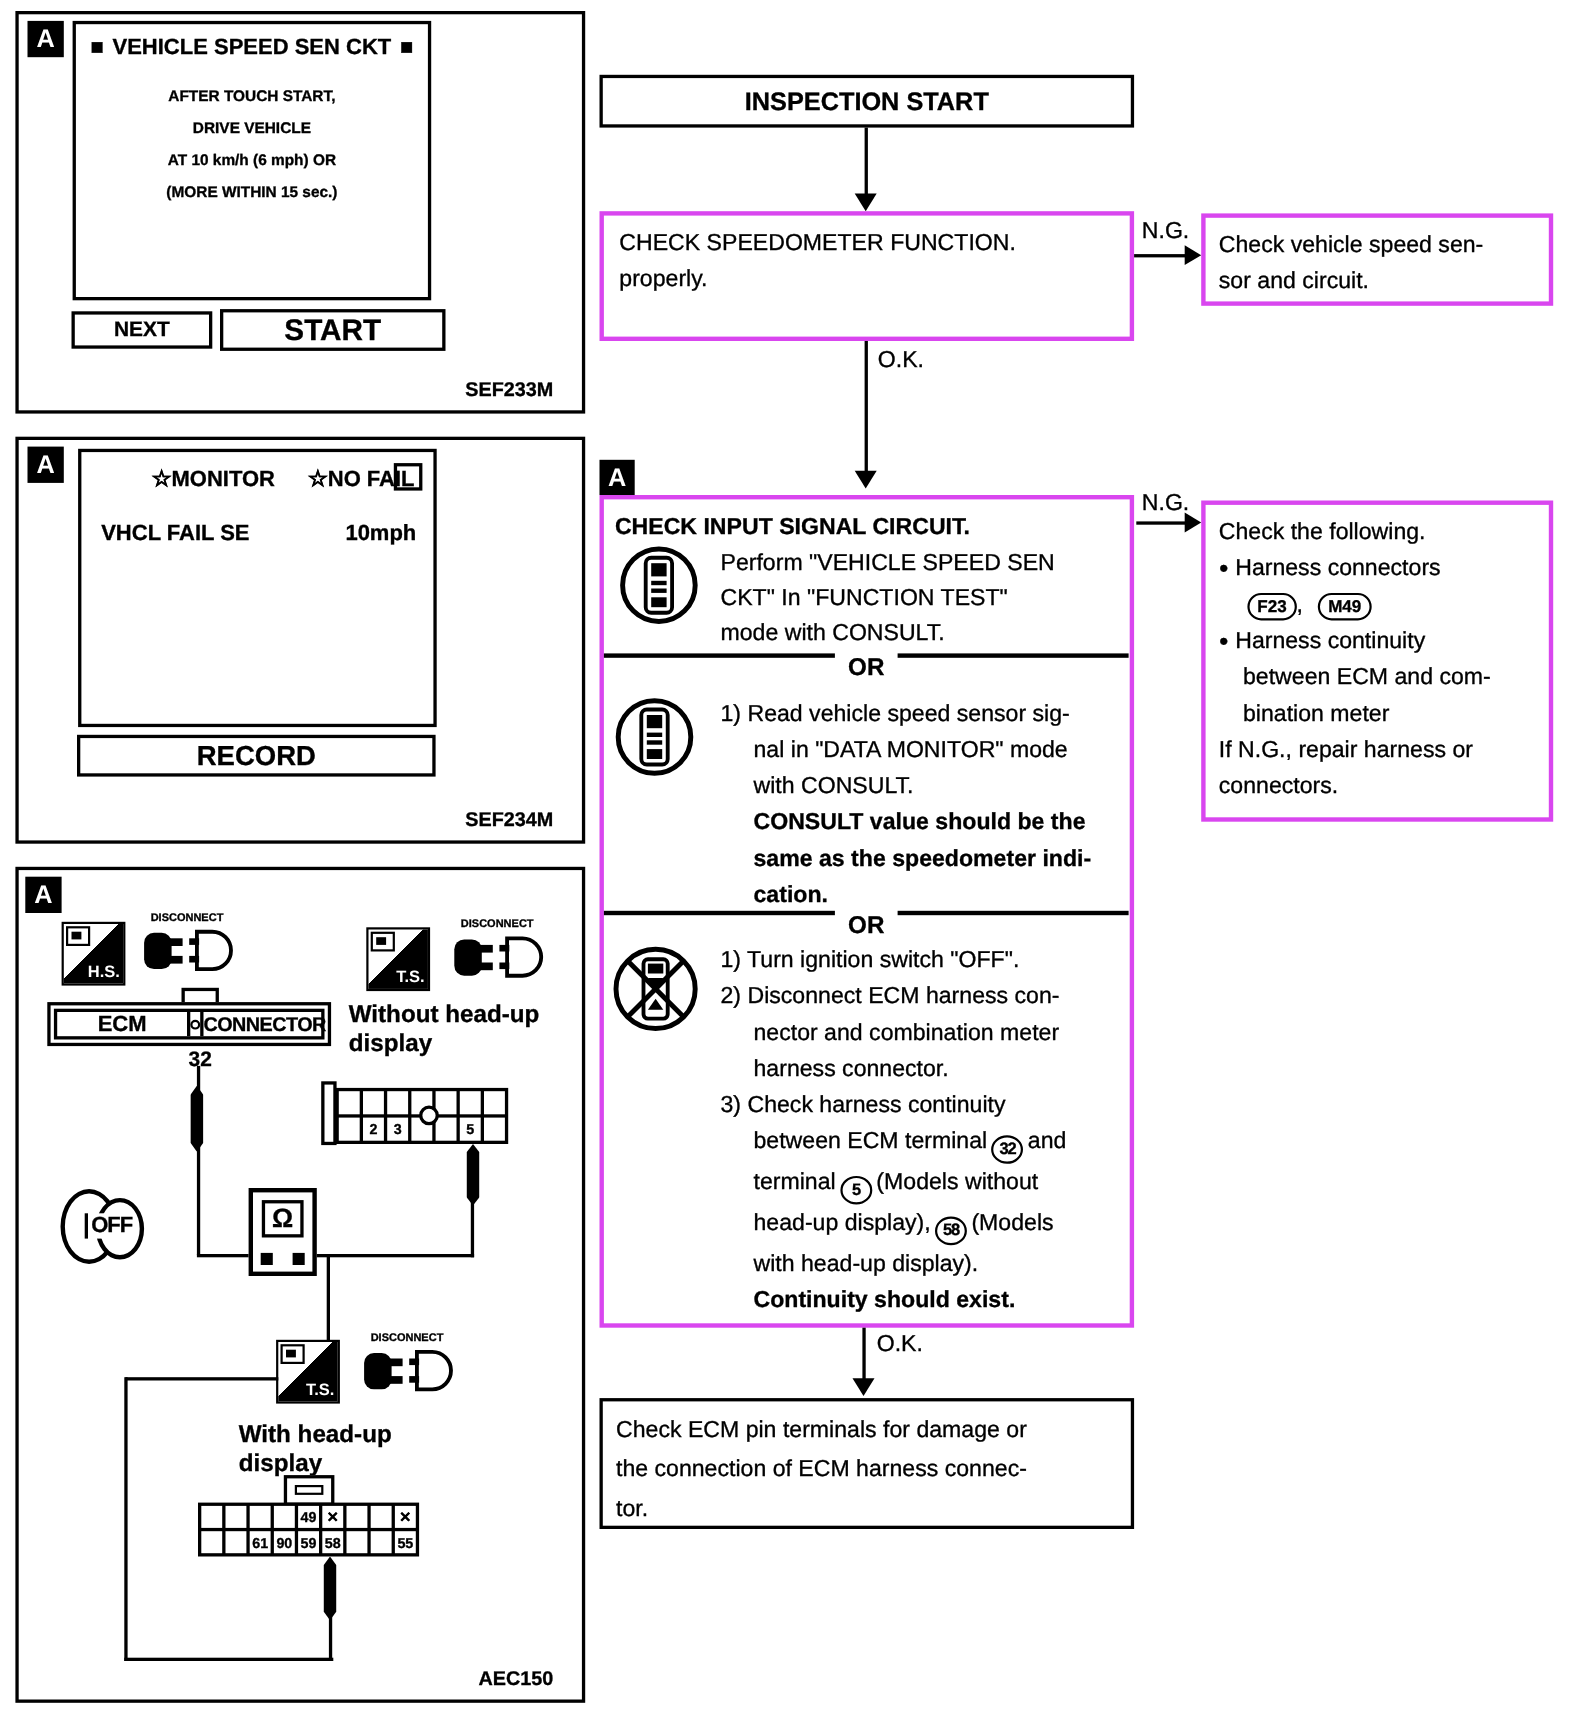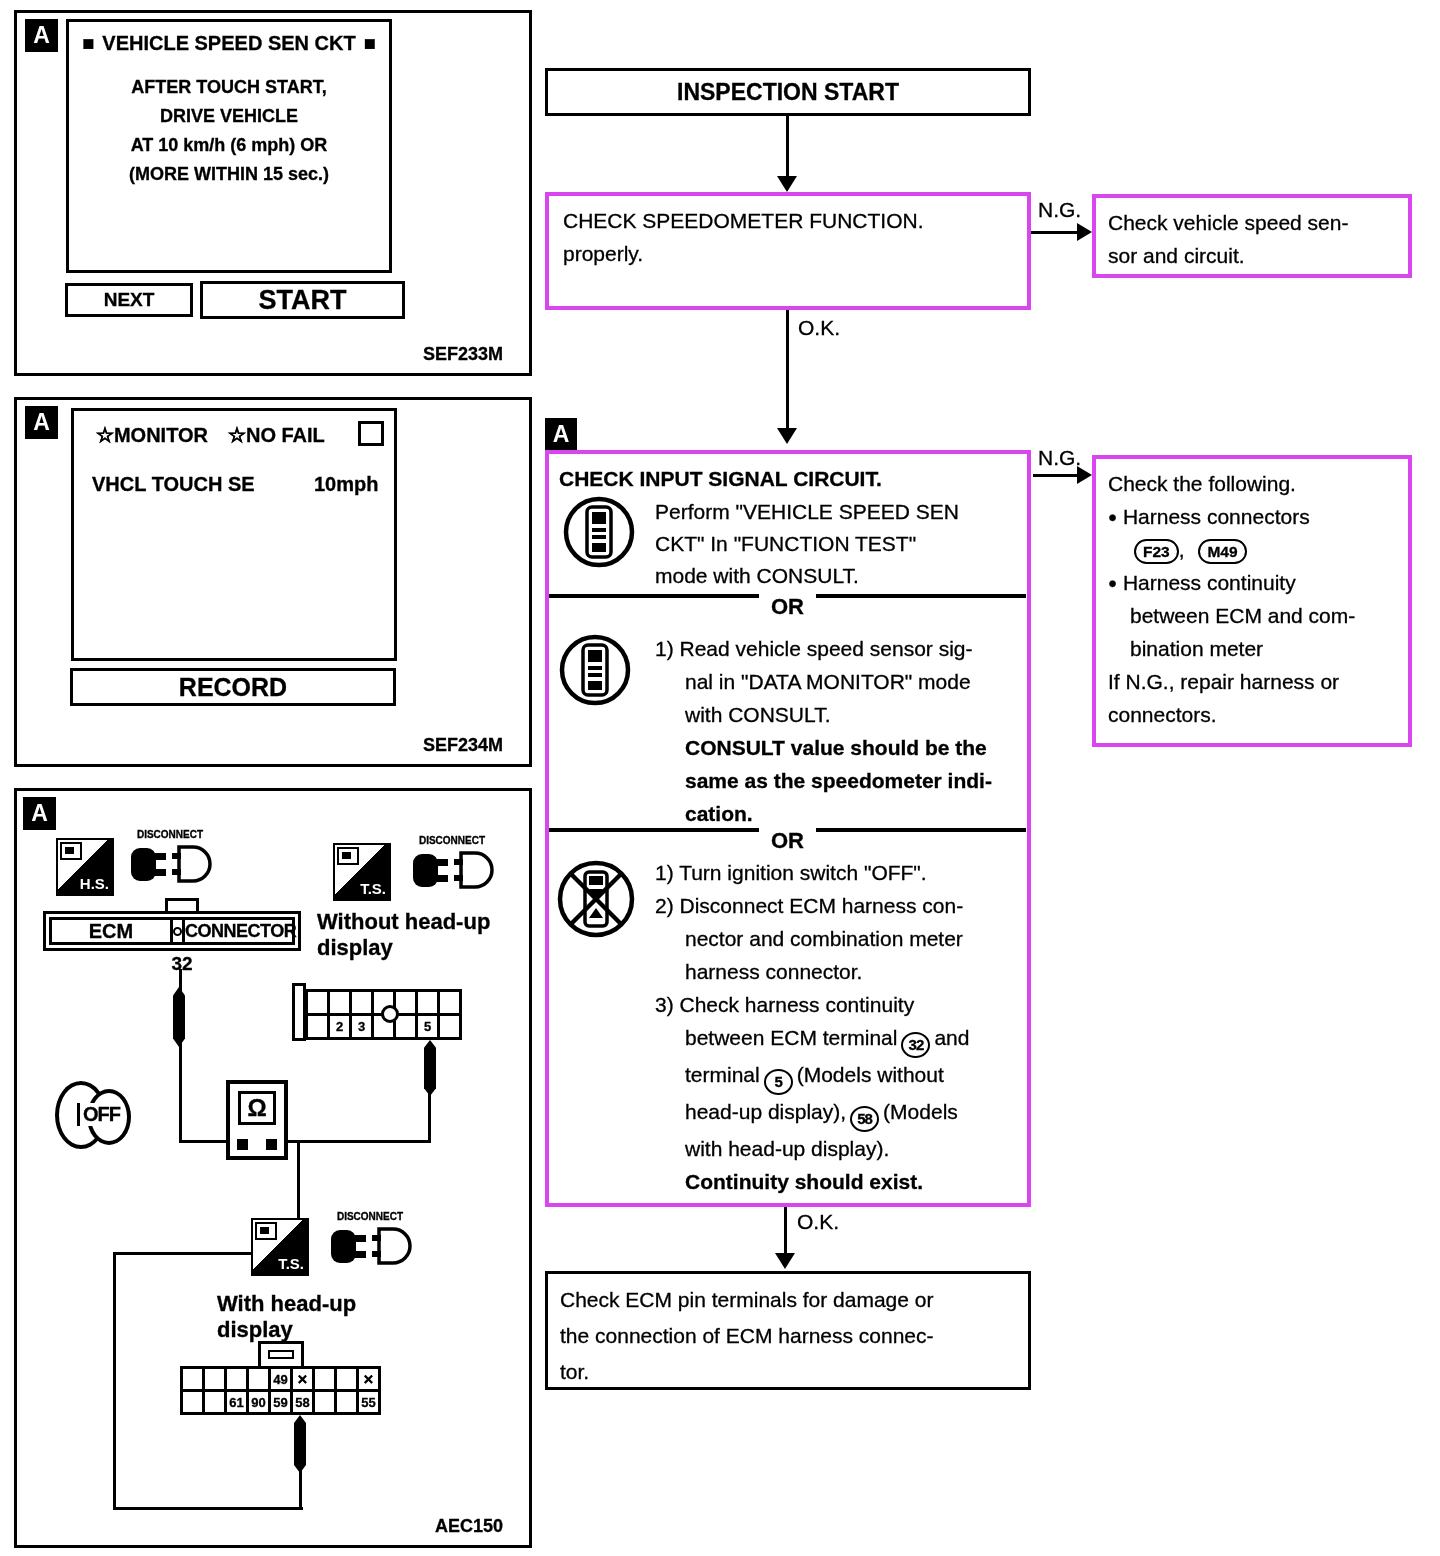--- a/index.html
+++ b/index.html
@@ -44,21 +44,21 @@
   .hs   { position:absolute; width:58px; height:58px; border:2px solid #000;
           background:linear-gradient(135deg,#fff 46%,#000 46%); }
   .hs .tool { position:absolute; left:2px; top:2px; width:22px; height:18px;
           border:2.5px solid #000; background:#fff; }
   .hs .tool i { position:absolute; left:3px; top:3px; width:9px; height:7px; background:#000; display:block; }
   .hs .hslbl { position:absolute; right:3px; bottom:2px; color:#fff; font-weight:bold; font-size:15px;
           -webkit-text-stroke:0; }
   .disc { position:absolute; width:86px; text-align:center; }
   .disc .dlbl { font-weight:bold; font-size:10px; letter-spacing:0; line-height:11px; }
   .scrtitle { display:flex; justify-content:center; gap:8px; font-weight:bold; font-size:20px; padding-top:10px; }
-  .scrbody { text-align:center; font-weight:bold; font-size:18px; line-height:29px; margin-top:18px; }
+  .scrbody { text-align:center; font-weight:bold; font-size:14px; line-height:29px; margin-top:18px; }
 </style>
 </head>
 <body>
 
 <div class="panel" style="left:14px;top:10px;width:518px;height:366px">
   <div class="badge" style="left:8px;top:6px">A</div>
   <div class="scr" style="left:49px;top:6px;width:326px;height:254px">
     <div class="scrtitle">
       <span>■</span>
       <span>VEHICLE SPEED SEN CKT</span>
@@ -72,27 +72,27 @@
     </div>
   </div>
   <div class="btn" style="left:48px;top:270px;width:128px;height:34px;font-size:19px">NEXT</div>
   <div class="btn" style="left:183px;top:268px;width:205px;height:38px;font-size:27px">START</div>
   <div class="cap">SEF233M</div>
 </div>
 
 <div class="panel" style="left:14px;top:397px;width:518px;height:370px">
   <div class="badge" style="left:8px;top:6px">A</div>
   <div class="scr" style="left:54px;top:8px;width:326px;height:253px">
-    <div style="display:flex;gap:20px;font-weight:bold;font-size:20px;padding:12px 0 0 22px">
+    <div style="display:flex;gap:30px;font-weight:bold;font-size:20px;padding:12px 0 0 64px">
       <span>☆MONITOR</span>
       <span>☆NO FAIL</span>
     </div>
     <div class="abs" style="right:10px;top:10px;width:26px;height:25px;border:3px solid #000"></div>
     <div style="display:flex;font-weight:bold;font-size:20px;padding:26px 0 0 18px">
-      <span style="width:222px">VHCL TOUCH SE</span>
+      <span style="width:222px">VHCL FAIL SE</span>
       <span>10mph</span>
     </div>
   </div>
   <div class="btn" style="left:53px;top:268px;width:326px;height:38px;font-size:25px">RECORD</div>
   <div class="cap">SEF234M</div>
 </div>
 
 <div class="panel" style="left:14px;top:788px;width:518px;height:760px">
   <div class="badge" style="left:6px;top:6px">A</div>
 

